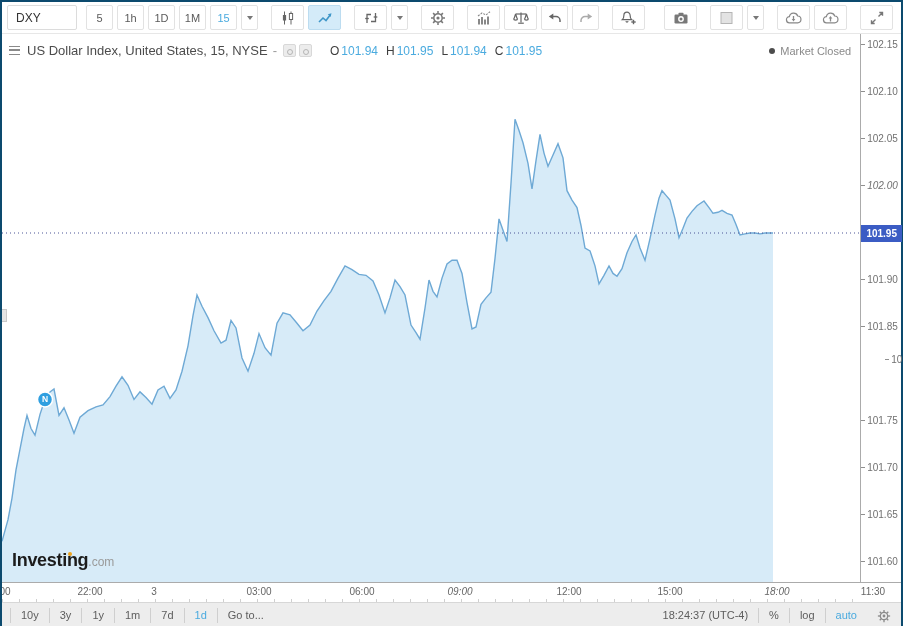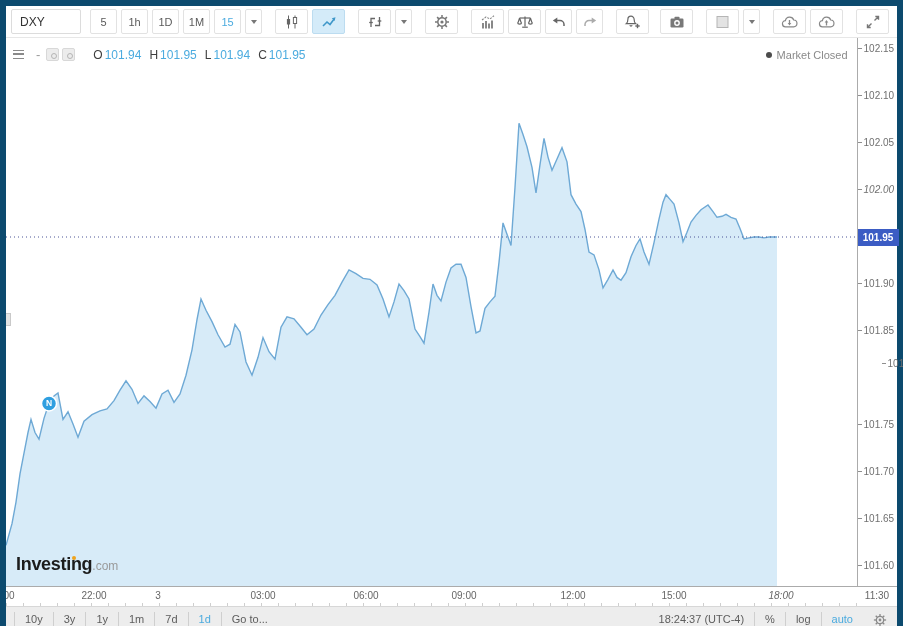--- a/index.html
+++ b/index.html
@@ -1,21 +1,21 @@
 <!DOCTYPE html>
 <html style="--accent: #4babdf; --line: #6ea9d5; --fill: #d7ebf8; --badge: #3b5cc4; --dotted: #4a5596;"><head>
 <meta charset="utf-8">
 <style>
   :root{
     --accent:#4babdf; --line:#6ea9d5; --fill:#d7ebf8; --badge:#3b5cc4; --dotted:#4a5596;
   }
   *{box-sizing:border-box}
   html,body{margin:0;padding:0;width:903px;height:626px;overflow:hidden;
     font-family:"Liberation Sans","DejaVu Sans",sans-serif;background:#fff;}
-  .window{width:903px;height:626px;border:6px solid #0c4a6e;display:flex;flex-direction:column}
+  .window{width:903px;height:626px;border:2px solid #0c4a6e;display:flex;flex-direction:column}
 
   
   .topbar{display:flex;align-items:center;height:32px;border-bottom:1px solid #e7e7e7;padding-left:5px;background:#fff;flex:0 0 auto}
   .sym{width:70px;height:25px;border:1px solid #dcdcdc;border-radius:2px;display:flex;align-items:center;padding-left:8px;font-size:12px;color:#333;margin-right:9px;background:#fff}
   .tbtn{min-width:27px;height:25px;border:1px solid #e2e2e2;border-radius:2px;background:#fff;display:flex;align-items:center;justify-content:center;font-size:11px;color:#5a5a5a;margin-right:4px;cursor:pointer}
   .tbtn.icon{width:33px}
   .tbtn.caret-btn{min-width:17px;width:17px}
   .tbtn.sel-text{color:var(--accent)}
   .tbtn.sel-bg{background:#d4ebf9;border-color:#bcdcf0}
   .gap{width:9px;flex:0 0 auto}
@@ -245,20 +245,21 @@
       <svg id="chart-svg" width="862" height="548" viewBox="0 0 862 548">
         <polygon id="area-fill" points="0,507.3 6,485.7 10,464.1 14,435.9 18,415.2 22,394.5 25,381.4 29,394.5 33,401.1 38,380.4 43,365.4 48,357.9 52,355.0 57,381.4 62,373.8 67,386.1 72,399.2 78,383.2 86,376.7 94,372.9 101,371.0 108,362.6 114,352.2 120,342.8 126,351.3 132,365.4 138,357.9 144,363.5 150,370.1 156,356.0 162,352.2 168,364.4 174,356.0 180,337.2 186,311.8 191,281.7 195,261.0 200,272.3 206,283.6 212,296.8 219,309.0 224,306.2 229,286.4 234,293.9 240,324.0 246,337.2 252,319.3 257,299.6 263,313.7 269,321.2 275,289.2 281,278.9 288,280.8 295,289.2 301,296.8 308,291.1 315,277.0 322,266.7 329,257.3 336,244.1 343,231.9 350,235.7 357,240.4 364,241.3 371,246.9 377,261.0 383,278.9 388,263.9 393,246.0 398,252.6 403,261.0 409,291.1 414,298.6 418,305.2 423,274.2 427,246.0 431,257.3 435,262.9 440,244.1 445,230.0 450,226.3 455,226.3 460,239.4 465,268.6 470,294.9 474,293.0 479,270.4 484,263.9 489,258.2 493,224.4 497,184.9 501,196.2 505,207.5 509,149.2 513,85.3 517,96.5 521,108.8 526,129.4 530,154.8 534,126.6 538,100.3 542,119.1 546,132.3 551,121.0 556,109.7 561,123.8 565,156.7 570,166.1 575,173.6 579,191.5 583,214.0 588,216.9 593,231.9 597,249.8 602,241.3 607,231.9 611,239.4 615,242.2 620,234.7 625,218.7 630,207.5 634,200.9 638,214.0 643,226.3 648,204.6 653,181.1 657,164.2 660,156.7 664,161.4 668,166.1 673,184.9 677,203.7 681,194.3 685,184.0 690,177.4 695,171.7 702,167.0 707,173.6 711,179.3 716,178.3 720,176.4 725,179.3 730,181.1 734,190.5 738,200.9 743,199.9 748,199.0 753,199.0 758,199.9 763,199.0 768,199.0 771,199.0 771,548 0,548"></polygon>
         <polyline id="price-line" points="0,507.3 6,485.7 10,464.1 14,435.9 18,415.2 22,394.5 25,381.4 29,394.5 33,401.1 38,380.4 43,365.4 48,357.9 52,355.0 57,381.4 62,373.8 67,386.1 72,399.2 78,383.2 86,376.7 94,372.9 101,371.0 108,362.6 114,352.2 120,342.8 126,351.3 132,365.4 138,357.9 144,363.5 150,370.1 156,356.0 162,352.2 168,364.4 174,356.0 180,337.2 186,311.8 191,281.7 195,261.0 200,272.3 206,283.6 212,296.8 219,309.0 224,306.2 229,286.4 234,293.9 240,324.0 246,337.2 252,319.3 257,299.6 263,313.7 269,321.2 275,289.2 281,278.9 288,280.8 295,289.2 301,296.8 308,291.1 315,277.0 322,266.7 329,257.3 336,244.1 343,231.9 350,235.7 357,240.4 364,241.3 371,246.9 377,261.0 383,278.9 388,263.9 393,246.0 398,252.6 403,261.0 409,291.1 414,298.6 418,305.2 423,274.2 427,246.0 431,257.3 435,262.9 440,244.1 445,230.0 450,226.3 455,226.3 460,239.4 465,268.6 470,294.9 474,293.0 479,270.4 484,263.9 489,258.2 493,224.4 497,184.9 501,196.2 505,207.5 509,149.2 513,85.3 517,96.5 521,108.8 526,129.4 530,154.8 534,126.6 538,100.3 542,119.1 546,132.3 551,121.0 556,109.7 561,123.8 565,156.7 570,166.1 575,173.6 579,191.5 583,214.0 588,216.9 593,231.9 597,249.8 602,241.3 607,231.9 611,239.4 615,242.2 620,234.7 625,218.7 630,207.5 634,200.9 638,214.0 643,226.3 648,204.6 653,181.1 657,164.2 660,156.7 664,161.4 668,166.1 673,184.9 677,203.7 681,194.3 685,184.0 690,177.4 695,171.7 702,167.0 707,173.6 711,179.3 716,178.3 720,176.4 725,179.3 730,181.1 734,190.5 738,200.9 743,199.9 748,199.0 753,199.0 758,199.9 763,199.0 768,199.0 771,199.0"></polyline>
         <line id="dotted-line" x1="0" x2="862" y1="199.0" y2="199.0"></line>
         <circle id="news-marker" r="7.5" cx="43" cy="365.4"></circle>
         <text id="news-marker-text" x="43" y="368.4">N</text>
       </svg>
 
       <div class="legend">
         <span class="trigram"></span>
+        <span>US Dollar Index, United States, 15, NYSE</span>
         <span class="dash">-</span>
         <span class="mini-ic"></span>
         <span class="mini-ic"></span>
         <span class="ohlc">
           <span class="k">O</span>
             <span class="v">101.94</span>
           <span class="k">H</span>
             <span class="v">101.95</span>
           <span class="k">L</span>
             <span class="v">101.94</span>
@@ -296,21 +297,21 @@
         <div class="ptick" style="top: 522px;">101.60</div>
       </div>
   </div>
 
   <div class="time-axis" id="time-axis">
       <span class="tlabel" style="left: 3px;">00</span>
       <span class="tlabel" style="left: 88px;">22:00</span>
       <span class="tlabel" style="left: 152px;">3</span>
       <span class="tlabel" style="left: 257px;">03:00</span>
       <span class="tlabel" style="left: 360px;">06:00</span>
-      <span class="tlabel" style="left: 458px;">09:00</span>
+      <span class="tlabel" style="left: 458px; font-style: italic;">09:00</span>
       <span class="tlabel" style="left: 567px;">12:00</span>
       <span class="tlabel" style="left: 668px;">15:00</span>
       <span class="tlabel" style="left: 775px; font-style: italic;">18:00</span>
       <span class="tlabel" style="left: 852px; margin-left: 19px;">11:30</span>
     </div>
 
   <div class="bottombar">
     <span class="bb-item">10y</span>
     <span class="bb-item">3y</span>
     <span class="bb-item">1y</span>

